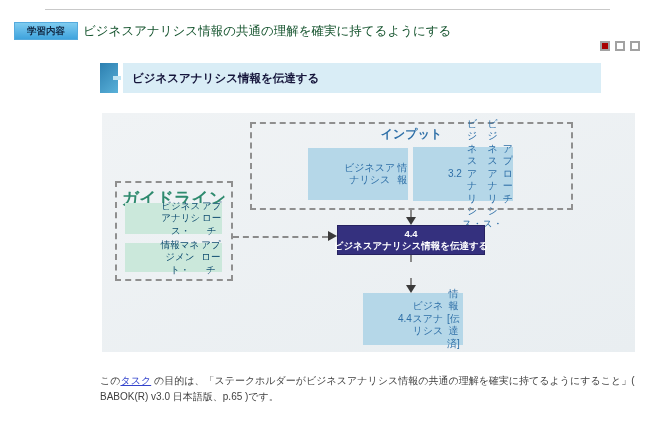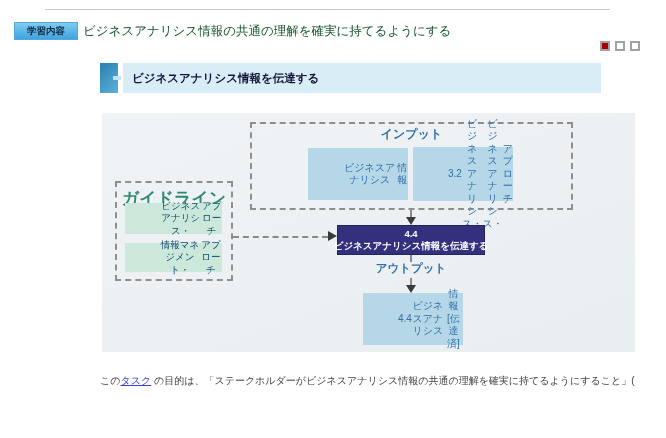--- a/index.html
+++ b/index.html
@@ -126,27 +126,26 @@
     <div class="arr-down a1"></div>
     <div class="hline h1"></div>
     <div class="arr-right"></div>
 
     <div class="task-box">
       <div>4.4</div>
       <div>ビジネスアナリシス情報を伝達する</div>
     </div>
 
     <div class="vline v2a"></div>
-    <div class="output-label">アウトプット</div>
     <div class="vline v2b"></div>
     <div class="arr-down a2"></div>
 
     <div class="nbox blue-box output-box">
       <div>4.4</div>
       <div>ビジネスアナリシス</div>
       <div>情報[伝達済]</div>
     </div>
 
   </div>
 
-  <p class="footer-p"><span>この</span><a href="#">タスク</a><span> の目的は、「ステークホルダーがビジネスアナリシス情報の共通の理解を確実に持てるようにすること」(</span><br></p>
+  <p class="footer-p"><span>この</span><a href="#">タスク</a><span> の目的は、「ステークホルダーがビジネスアナリシス情報の共通の理解を確実に持てるようにすること」(</span><br><span>BABOK(R) v3.0 日本語版、p.65 )です。</span></p>
 
 </div>
 
 </body></html>

